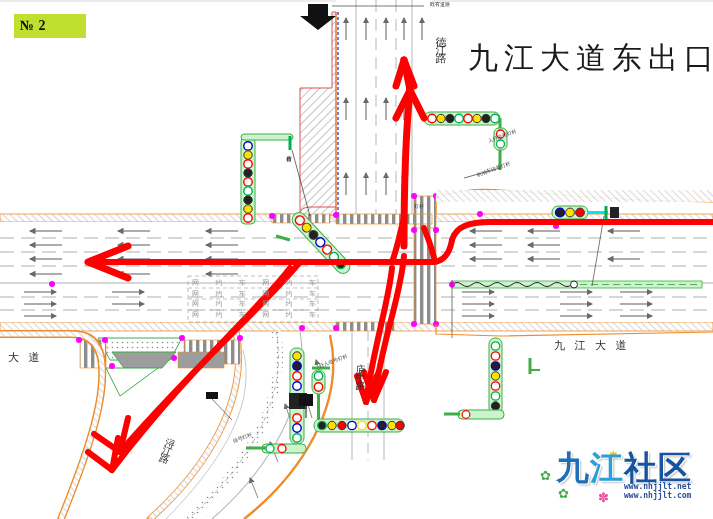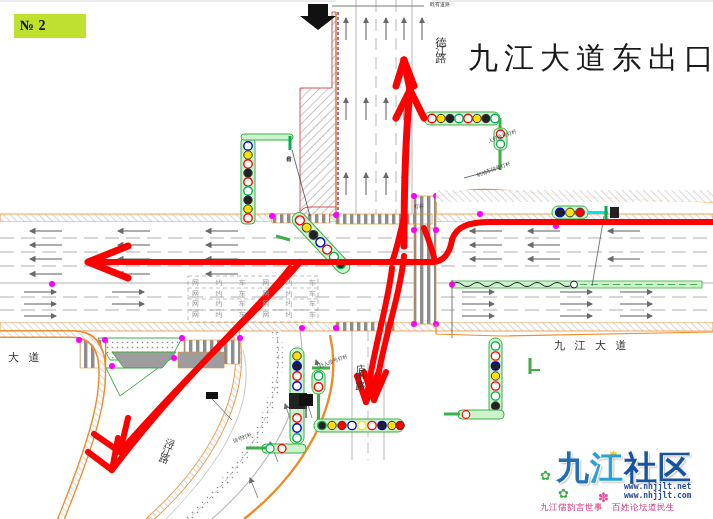--- a/index.html
+++ b/index.html
@@ -475,16 +475,15 @@
   <div class="wm">
     <div class="wm-flower f3">✸</div>
     <div class="wm-logo"><span>九</span><span class="c2">江</span><span class="c3">社区</span></div>
     <div class="wm-flower f1">✿</div>
     <div class="wm-flower f2">✽</div>
     <div class="wm-flower f4">✿</div>
     <div class="wm-url">
       <div>www.nhjjlt.net</div>
       <div>www.nhjjlt.com</div>
     </div>
-    <div class="wm-tag">九江儒韵言世事　百姓论坛道民生</div>
   </div>
 
 </div>
 
 </body></html>

